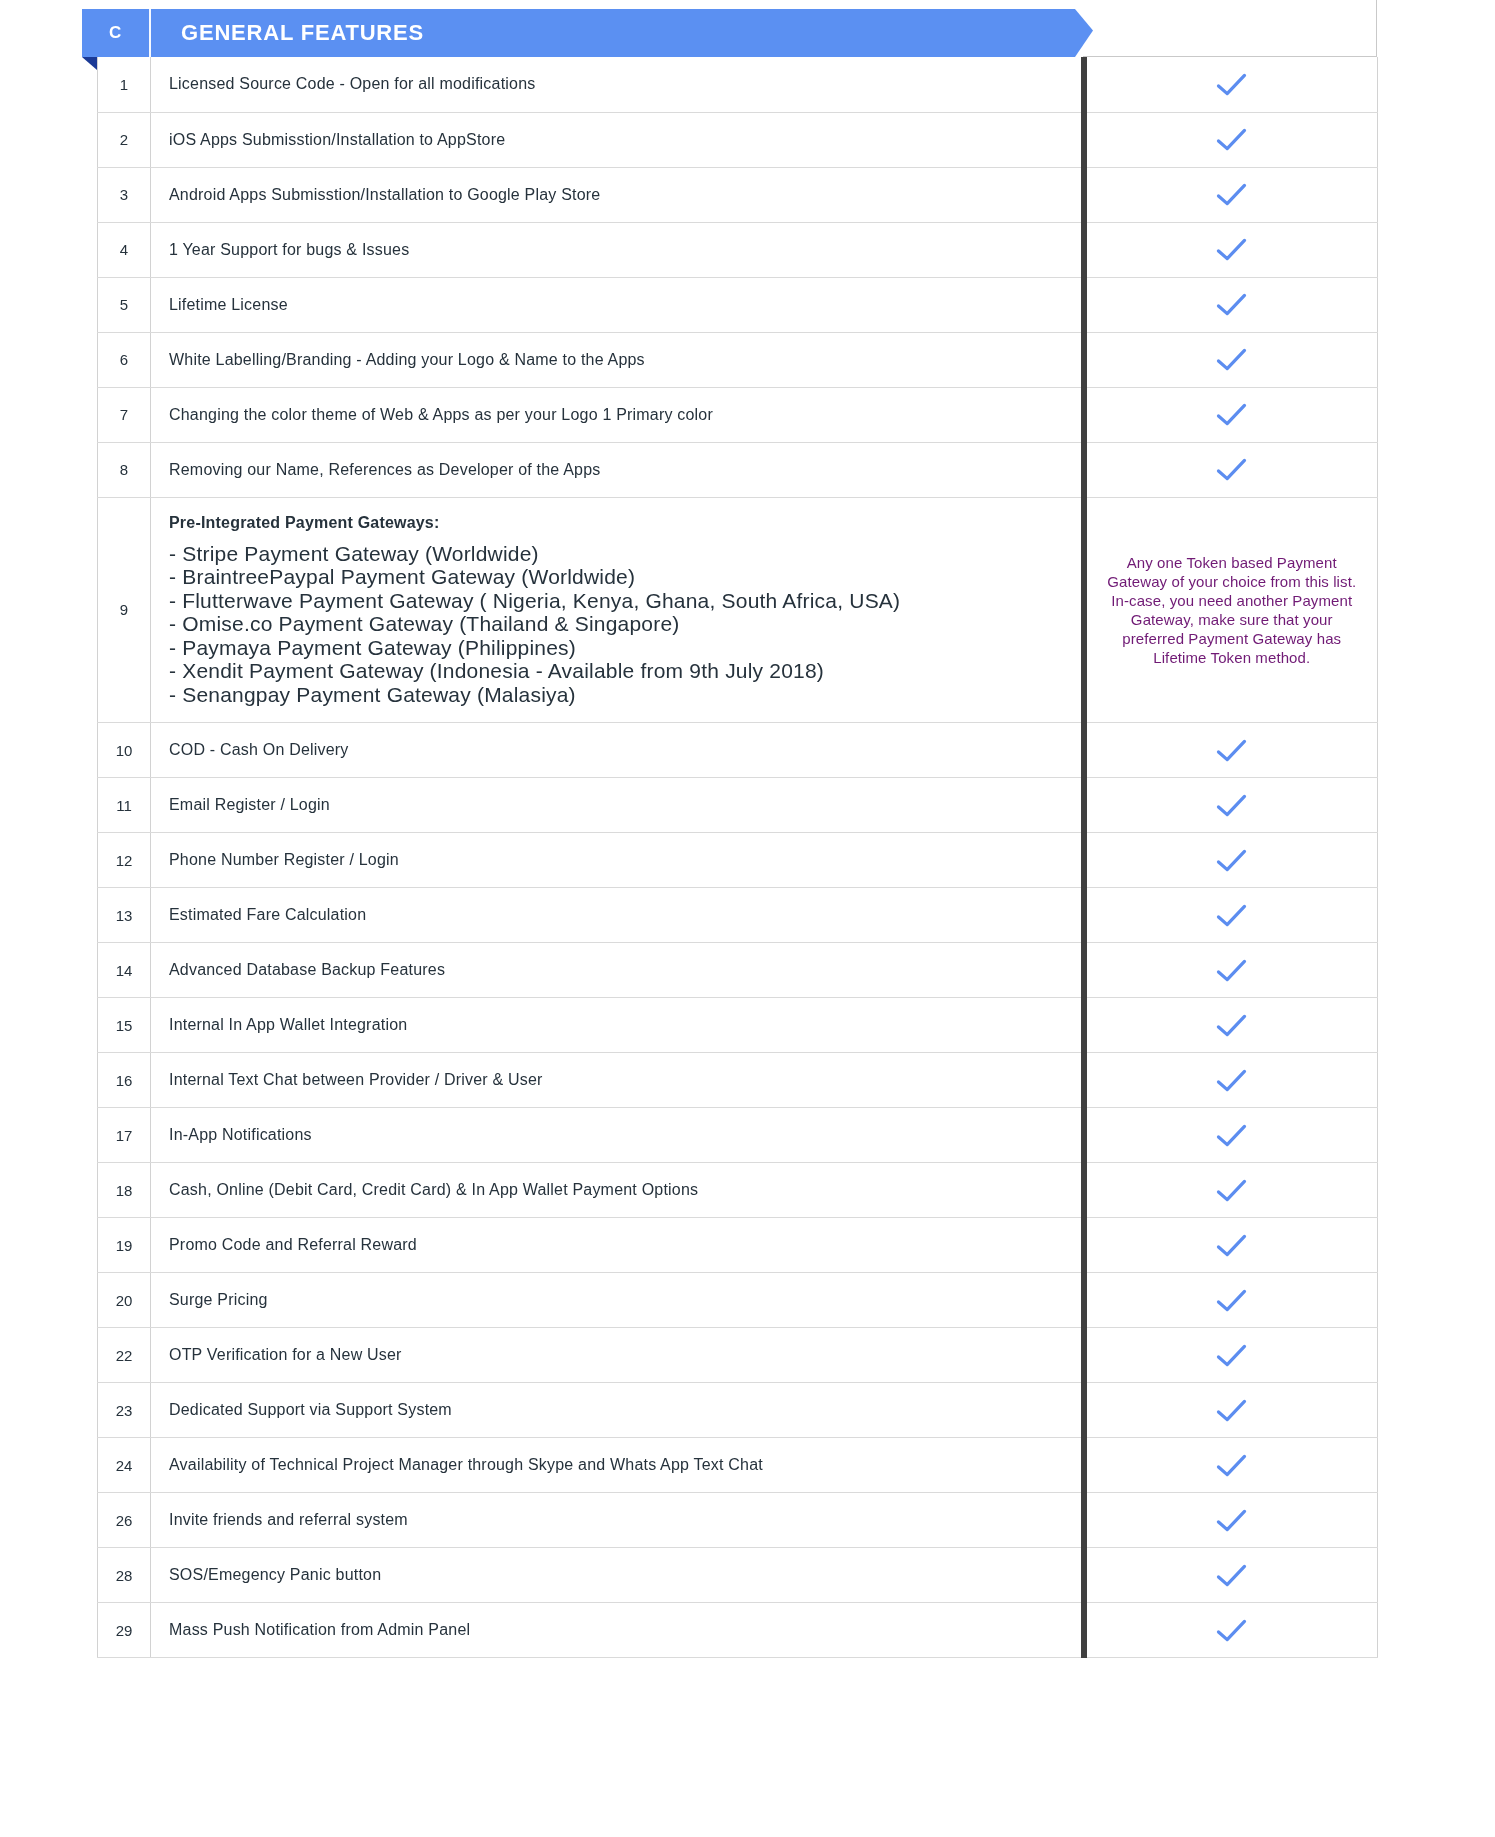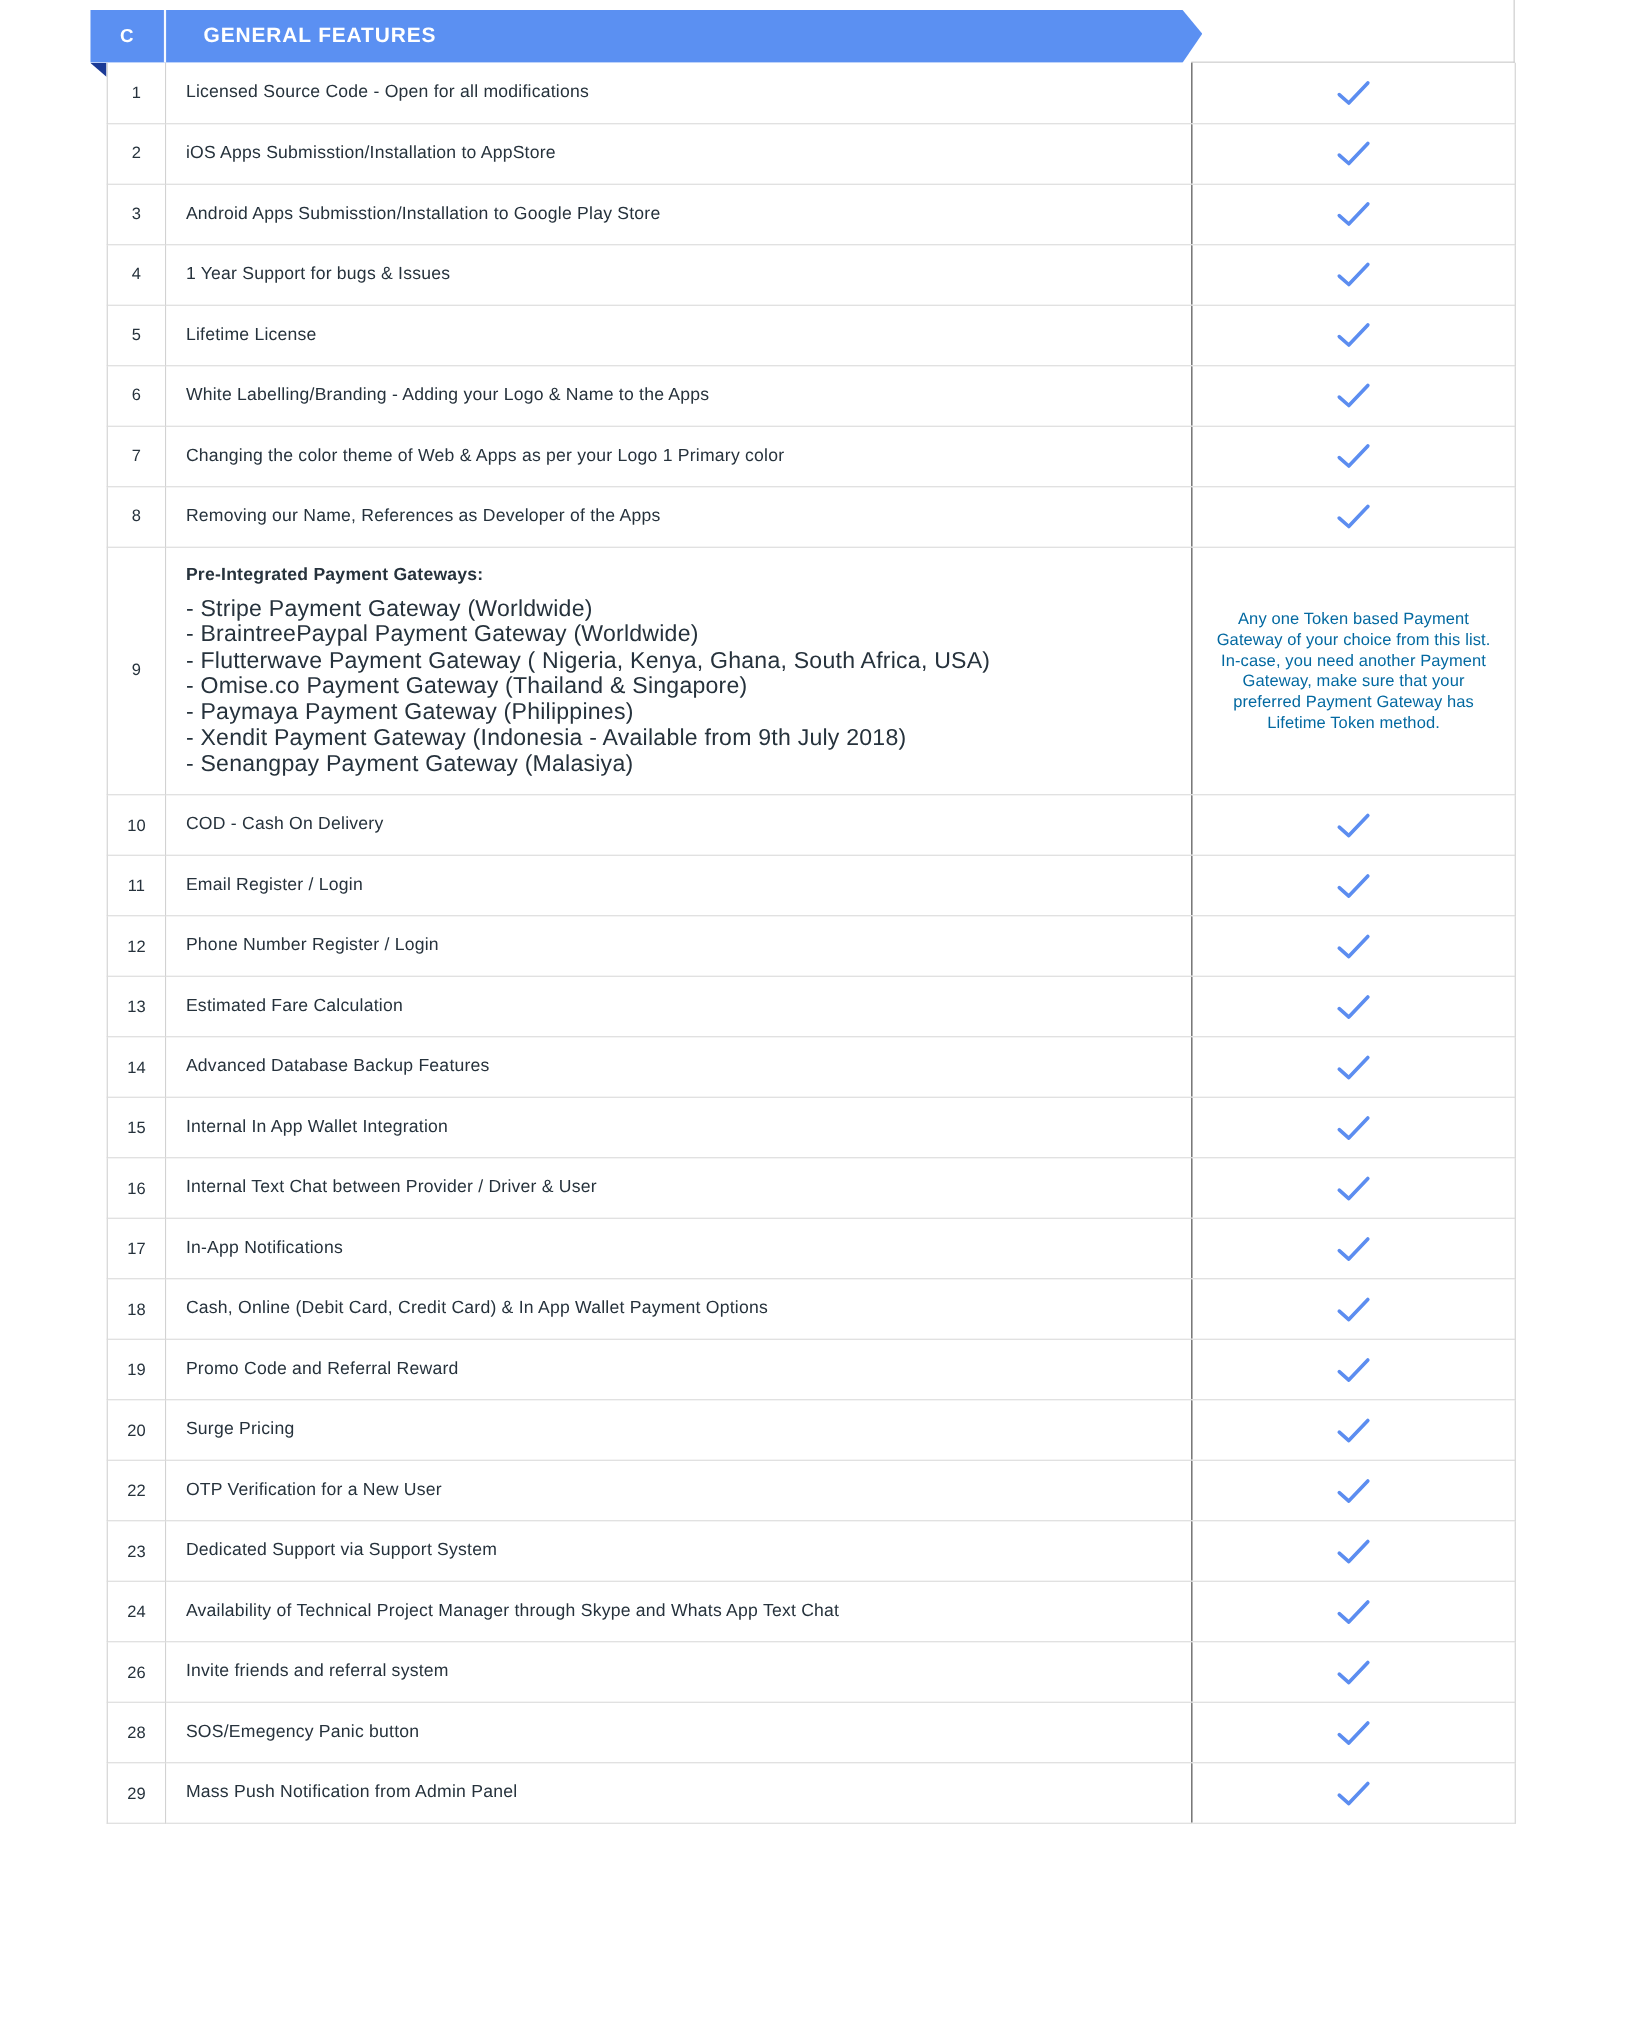--- a/index.html
+++ b/index.html
@@ -21,21 +21,21 @@
     position:absolute; left:82px; top:9px; width:1011px; height:48px;
     background:#5b90f2; color:#fff;
     clip-path: polygon(0 0, calc(100% - 18px) 0, 100% 45%, calc(100% - 18px) 100%, 0 100%);
     display:flex; align-items:center;
   }
   .banner-c {
     width:67px; text-align:center; font-weight:700; font-size:17px; letter-spacing:0.5px;
   }
   .banner-divider { width:2px; height:48px; background:rgba(255,255,255,0.95); }
   .banner-title {
-    padding-left:34px; font-weight:700; font-size:19px; letter-spacing:0.8px;
+    padding-left:2px; font-weight:700; font-size:22px; letter-spacing:0.8px;margin-left:28px;
   }
   .fold {
     position:absolute; left:82px; top:57px; width:15px; height:13px;
     background:#1b3a96; clip-path:polygon(0 0, 100% 0, 100% 100%);
   }
 
   
   table.features {
     position:absolute; left:97px; top:57px; width:1280px;
     border-collapse:collapse; table-layout:fixed;
@@ -45,22 +45,22 @@
   col.c-check { width:294px; }
   td { border-bottom:1px solid #dadada; vertical-align:middle; }
   td.num {
     border-left:1px solid #d2d2d2; border-right:1px solid #d2d2d2;
     text-align:center; font-size:15px; color:#26323c; height:55px;
   }
   td.feat {
     padding:0 20px 0 18px; font-size:16px; color:#26323c; letter-spacing:0.2px;
   }
   td.check {
-    border-left:1px solid #404040; border-right:1px solid #d2d2d2;
-    text-align:center; color:#0369a1;
+    border-left:6px solid #404040; border-right:1px solid #d2d2d2;
+    text-align:center; color:#701a75;
   }
   
   td.feat.multi { padding-top:16px; padding-bottom:16px; }
   .feat-heading { font-weight:700; font-size:16px; margin-bottom:10px; letter-spacing:0.2px; }
   .feat-line { font-size:21px; line-height:23.5px; letter-spacing:0.2px; }
   .note {
     font-size:15px; line-height:19px; padding:0 18px; text-align:center; letter-spacing:0.1px;
   }
   .note div { margin:0; }
   svg.check-icon { display:inline-block; vertical-align:middle; }

